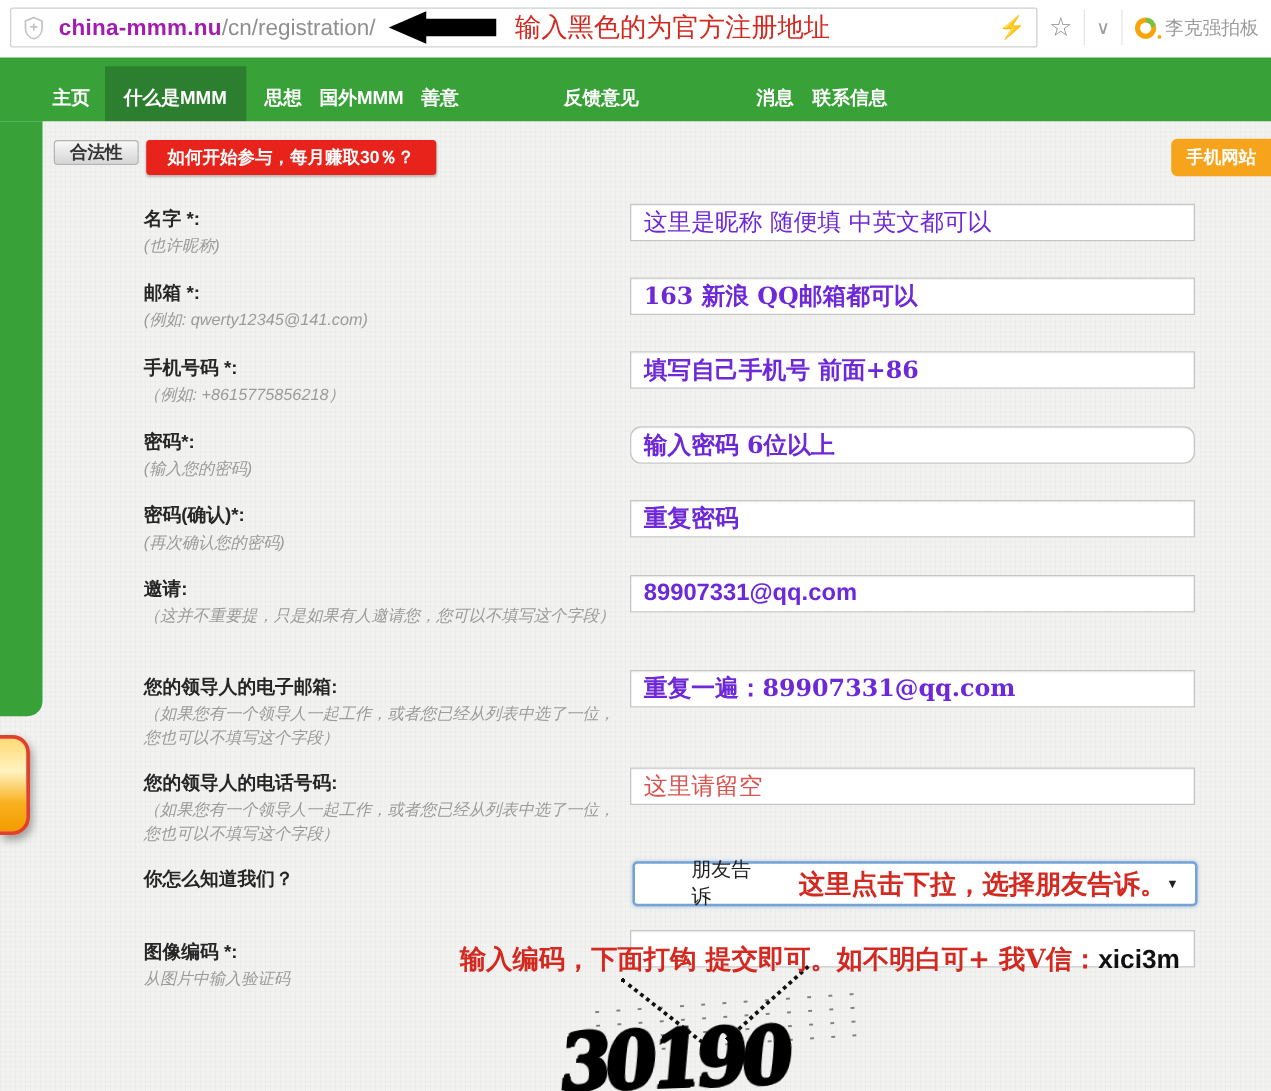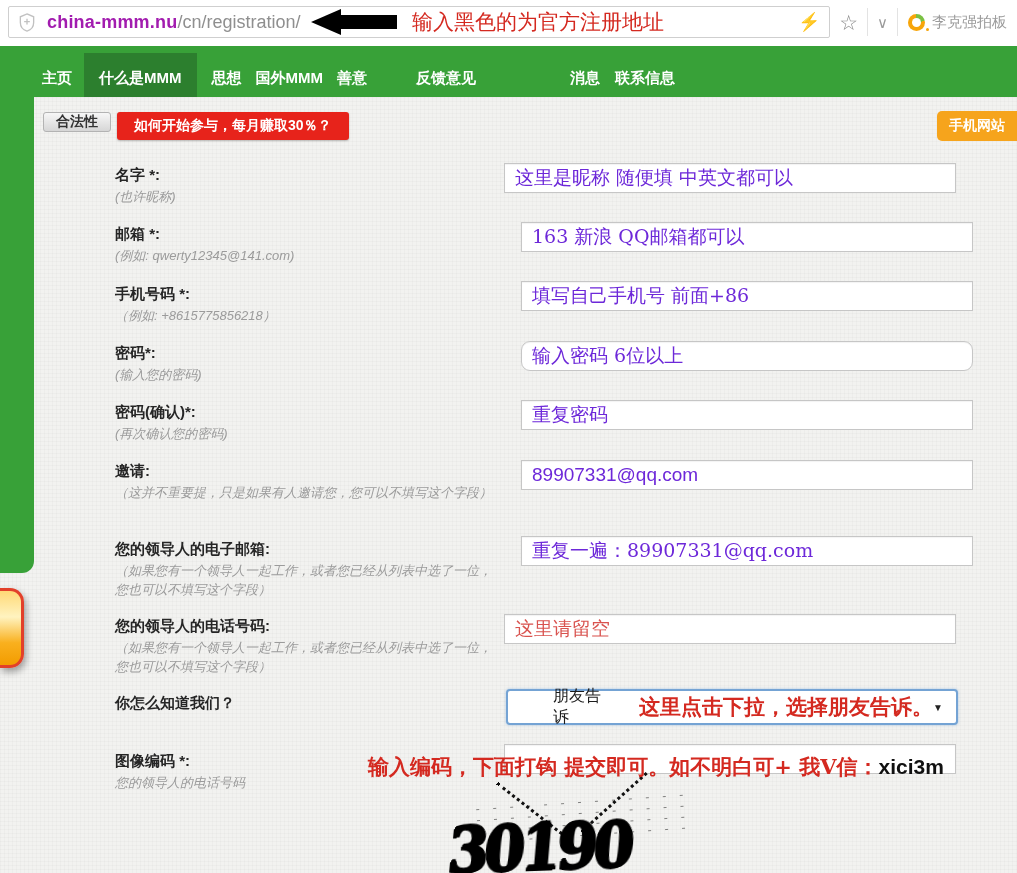--- a/index.html
+++ b/index.html
@@ -33,21 +33,21 @@
 
   
   .nav { position:absolute; left:0; top:46px; width:1017px; height:65px; background:#38a138;
          display:flex; align-items:center; }
   .nav-item { color:#fff; font-size:15px; font-weight:700; white-space:nowrap; cursor:pointer; }
   .ni-home { margin-left:42px; }
   .ni-active { margin-left:12px; background:#2c7f2e; height:51px; display:flex; align-items:center; padding:0 15px; }
   .ni-idea { margin-left:15px; }
   .ni-foreign { margin-left:14px; }
   .ni-good { margin-left:14px; }
-  .ni-feedback { margin-left:49px; }
+  .ni-feedback { margin-left:84px; }
   .ni-msg { margin-left:94px; }
   .ni-contact { margin-left:15px; }
 
   
   .content { position:absolute; left:0; top:97px; width:1017px; height:776px; background:#f2f2f0;
              background-image:linear-gradient(rgba(0,0,0,.018) 1px, transparent 1px),
                               linear-gradient(90deg, rgba(0,0,0,.018) 1px, transparent 1px);
              background-size:4px 4px; }
   .sidebar { position:absolute; left:0; top:0; width:34px; height:476px; background:#38a138;
              border-bottom-right-radius:12px; }
@@ -66,21 +66,21 @@
                 background:#f6a41c; border:none; border-radius:5px 0 0 5px;
                 font-size:14px; font-weight:700; color:#fff; font-family:"Liberation Sans",sans-serif; cursor:pointer; }
 
   
   .lbl-block { position:absolute; left:115px; width:385px; }
   .f-label { font-size:15px; font-weight:700; color:#262626; }
   .f-hint { font-size:13px; font-style:italic; color:#9b9b9b; margin-top:3px; line-height:1.45; }
   .f-input { position:absolute; left:504px; width:452px; height:30px; background:#fff;
              border:1px solid #c6c6c6; padding:0 10px; font-size:19px; color:#6d28d9;
              font-family:"DejaVu Serif",serif; box-shadow:inset 0 1px 1px rgba(0,0,0,.05); }
-  .w700 { font-weight:400;margin-left:17px; }
+  .w700 { font-weight:700; }
   .w400 { font-weight:400; }
   .lite { color:#d9534f; }
   .i0 { top:66px; }  .l0 { top:69px; }
   .i1 { top:125px; } .l1 { top:128px; }
   .i2 { top:184px; } .l2 { top:188px; }
   .i3 { top:244px;border-radius:9px; } .l3 { top:247px; }
   .i4 { top:303px; } .l4 { top:306px; }
   .i5 { top:363px; } .l5 { top:365px; }
   .i6 { top:439px; } .l6 { top:443px; }
   .i7 { top:517px; } .l7 { top:520px; }
@@ -214,21 +214,21 @@
       <div class="f-label">你怎么知道我们？</div>
     </div>
     <div class="dd">
       <span class="dd-value">朋友告诉</span>
       <span class="dd-note">这里点击下拉，选择朋友告诉。</span>
       <span class="dd-caret">▼</span>
     </div>
 
     <div class="lbl-block l9">
       <div class="f-label">图像编码 *:</div>
-      <div class="f-hint">您的领导人的电话号码</div>
+      <div class="f-hint">从图片中输入验证码</div>
     </div>
     <input class="f-input i9" value="" style="">
 
     <div class="cap-note"><span>输入编码，下面打钩 提交即可。如不明白可+ 我V信：</span><span class="black">xici3m</span></div>
 
     <div class="captcha">
       <div class="noise3"></div>
       <div class="noise1"></div>
       <div class="noise2"></div>
       <div class="cap-text">30190</div>

